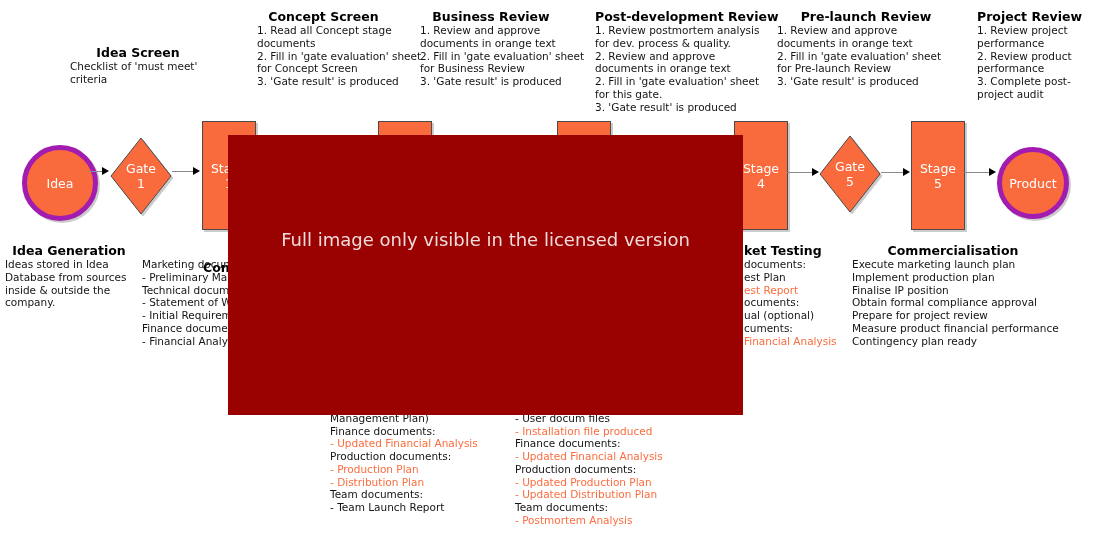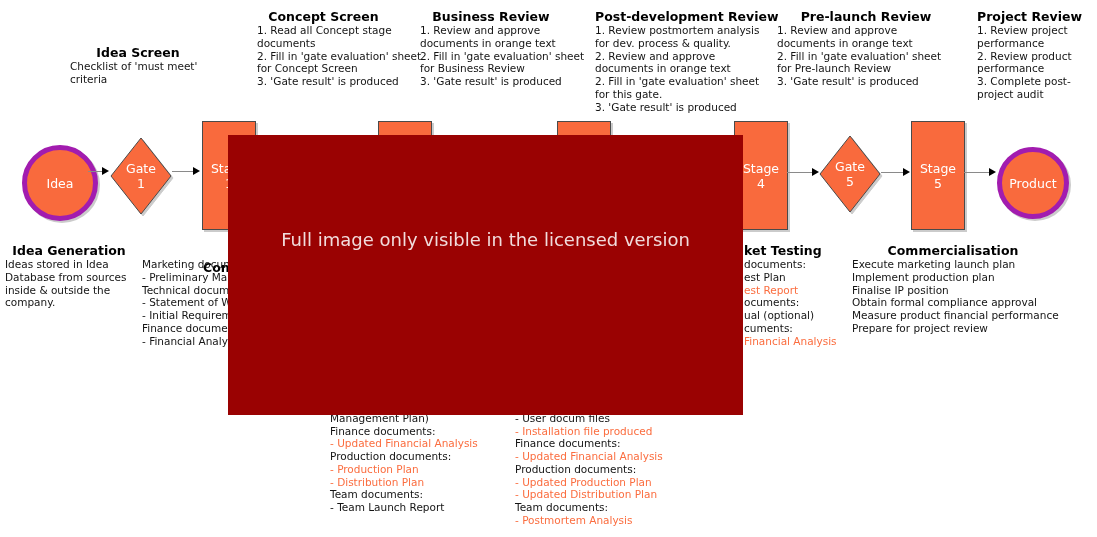--- a/index.html
+++ b/index.html
@@ -199,22 +199,23 @@
     <div class="ln">cuments:</div>
     <div class="ln orange">Financial Analysis</div>
   </div>
 
   <div class="bsec" style="left:852px;width:202px;">
     <div class="h">Commercialisation</div>
     <div class="ln">Execute marketing launch plan</div>
     <div class="ln">Implement production plan</div>
     <div class="ln">Finalise IP position</div>
     <div class="ln">Obtain formal compliance approval</div>
+    <div class="ln">Prepare for project review</div>
     <div class="ln">Measure product financial performance</div>
-    <div class="ln">Prepare for project review</div>
+    <div class="ln">Contingency plan ready</div>
   </div>
 
   <div class="doccol" style="left:330px;">
     <div class="ln">Management Plan)</div>
     <div class="ln">Finance documents:</div>
     <div class="ln orange">- Updated Financial Analysis</div>
     <div class="ln">Production documents:</div>
     <div class="ln orange">- Production Plan</div>
     <div class="ln orange">- Distribution Plan</div>
     <div class="ln">Team documents:</div>

